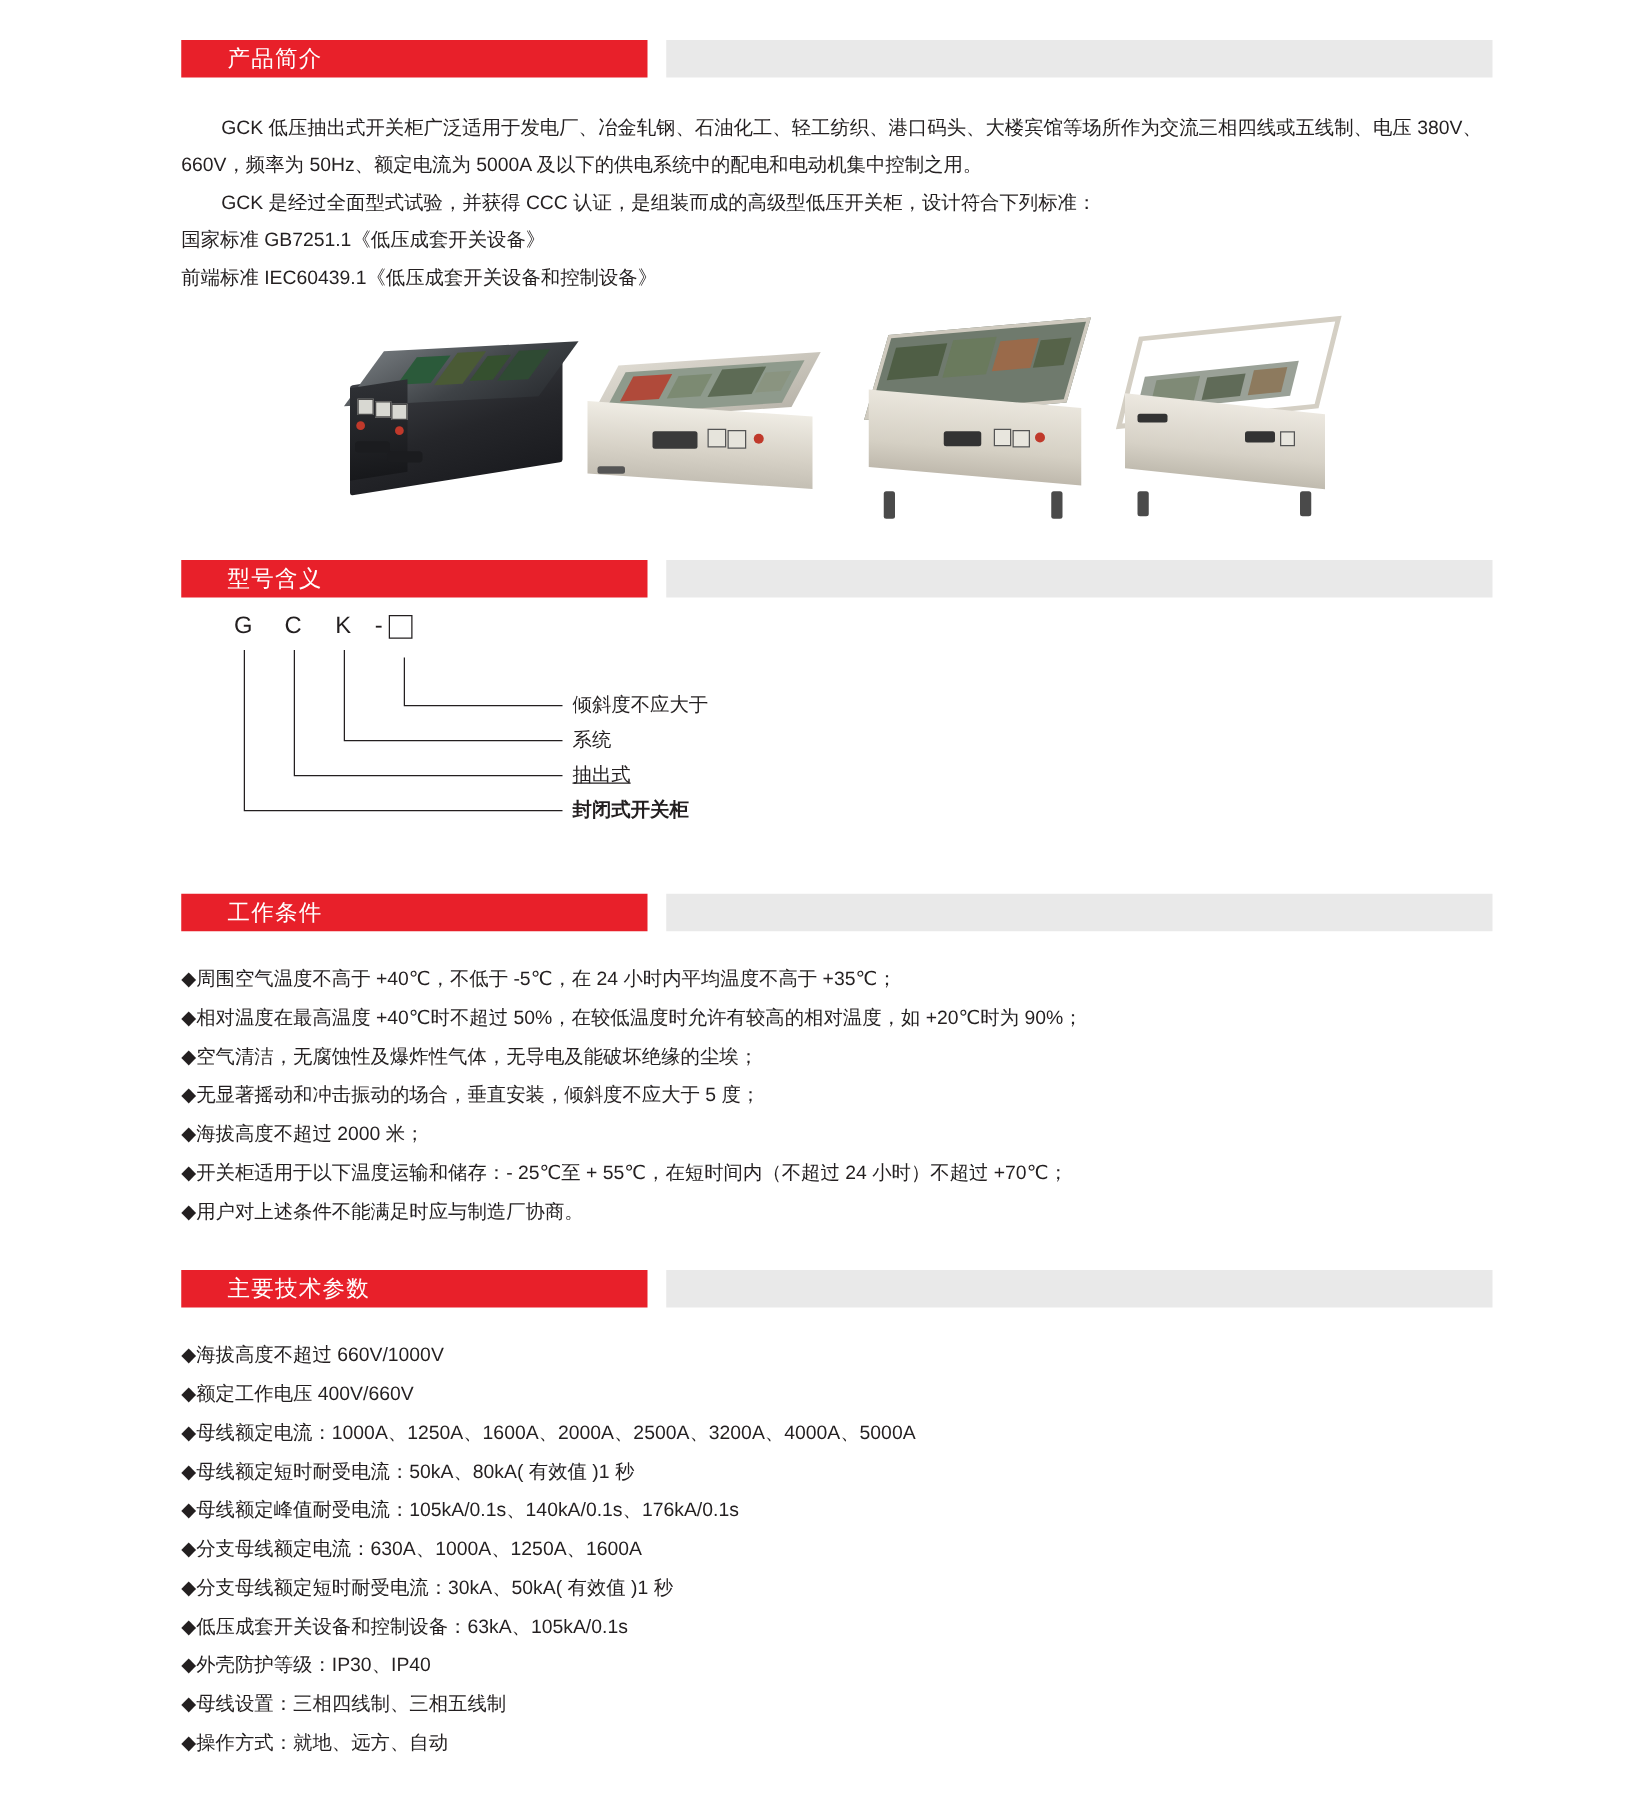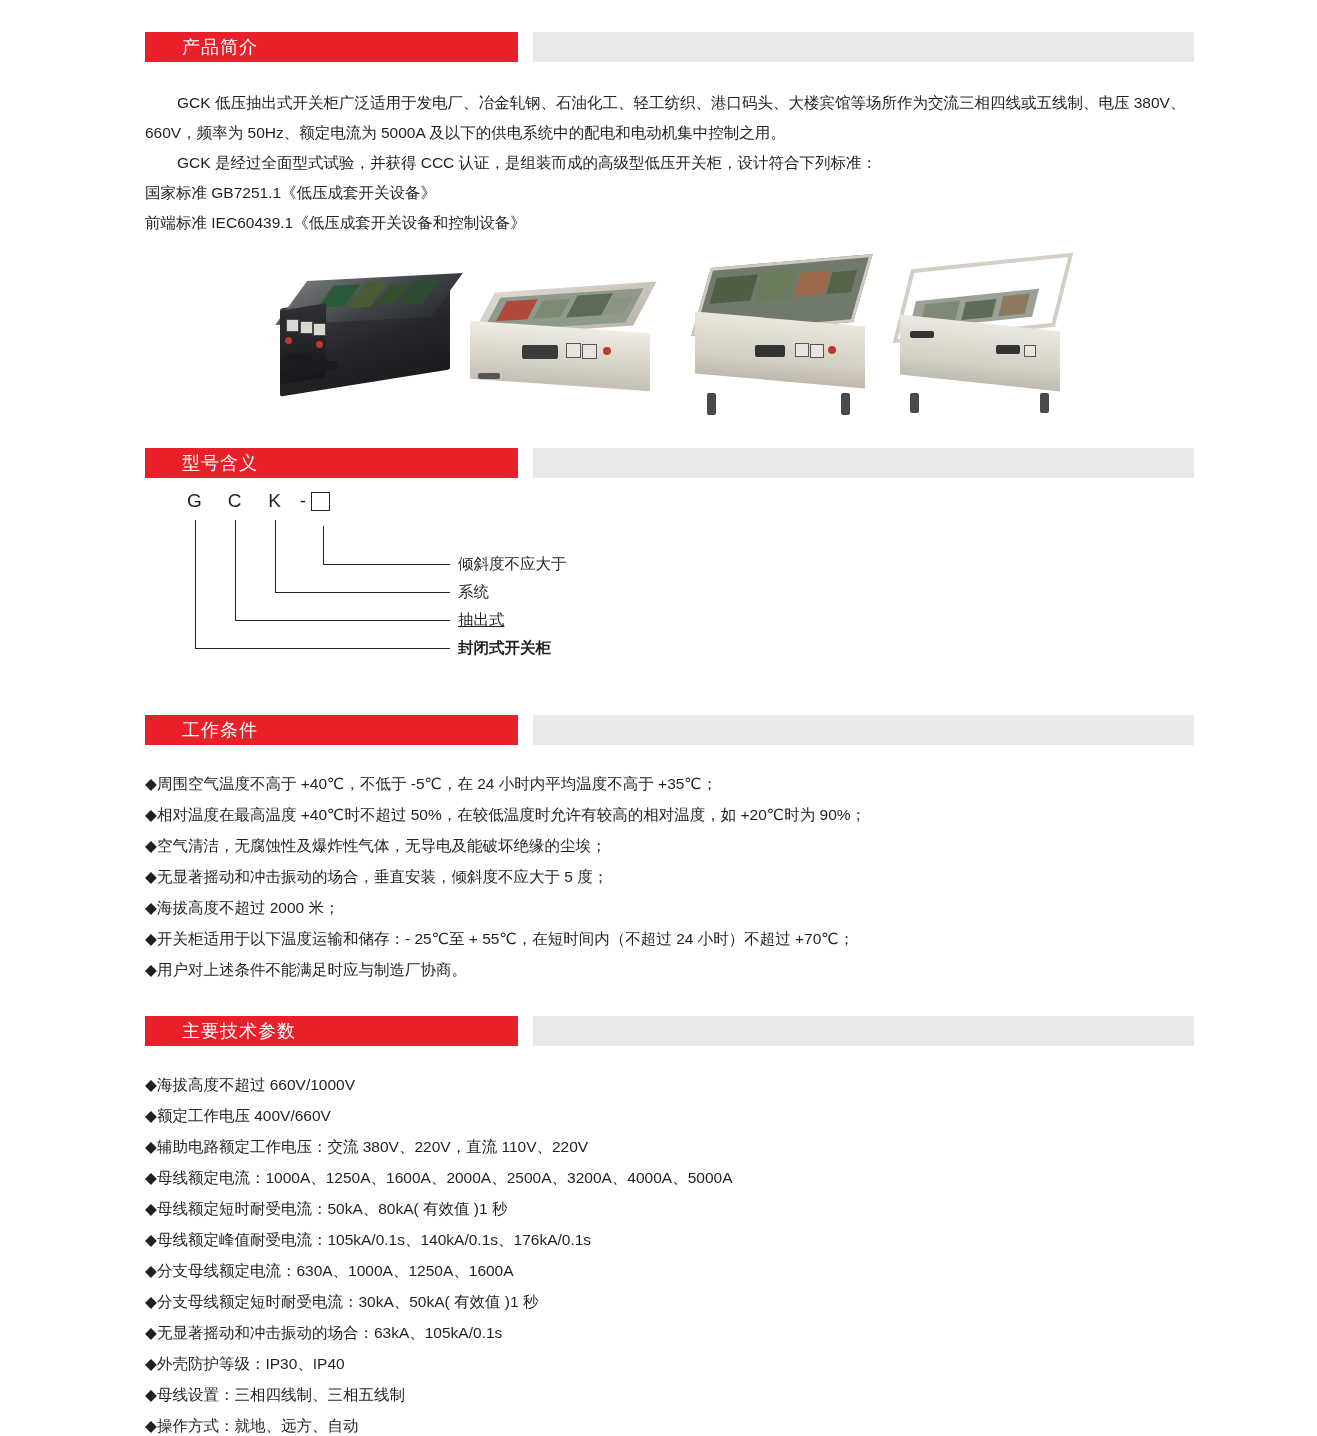--- a/index.html
+++ b/index.html
@@ -354,25 +354,24 @@
 
   <div class="section-head" style="top:1016px;">
     <div class="redbar"></div>
     <div class="greybar"></div>
     <div class="title">主要技术参数</div>
   </div>
 
   <div class="bullets" style="top:1069px;">
     <div>◆海拔高度不超过 660V/1000V</div>
     <div>◆额定工作电压 400V/660V</div>
-    <div>◆辅助电路额定工作电压：交流 380V、220V，直流 110V、220V</div>
     <div>◆母线额定电流：1000A、1250A、1600A、2000A、2500A、3200A、4000A、5000A</div>
     <div>◆母线额定短时耐受电流：50kA、80kA( 有效值 )1 秒</div>
     <div>◆母线额定峰值耐受电流：105kA/0.1s、140kA/0.1s、176kA/0.1s</div>
     <div>◆分支母线额定电流：630A、1000A、1250A、1600A</div>
     <div>◆分支母线额定短时耐受电流：30kA、50kA( 有效值 )1 秒</div>
-    <div>◆无显著摇动和冲击振动的场合：63kA、105kA/0.1s</div>
+    <div>◆低压成套开关设备和控制设备：63kA、105kA/0.1s</div>
     <div>◆外壳防护等级：IP30、IP40</div>
     <div>◆母线设置：三相四线制、三相五线制</div>
     <div>◆操作方式：就地、远方、自动</div>
   </div>
 
 </div>
 
 </body></html>

